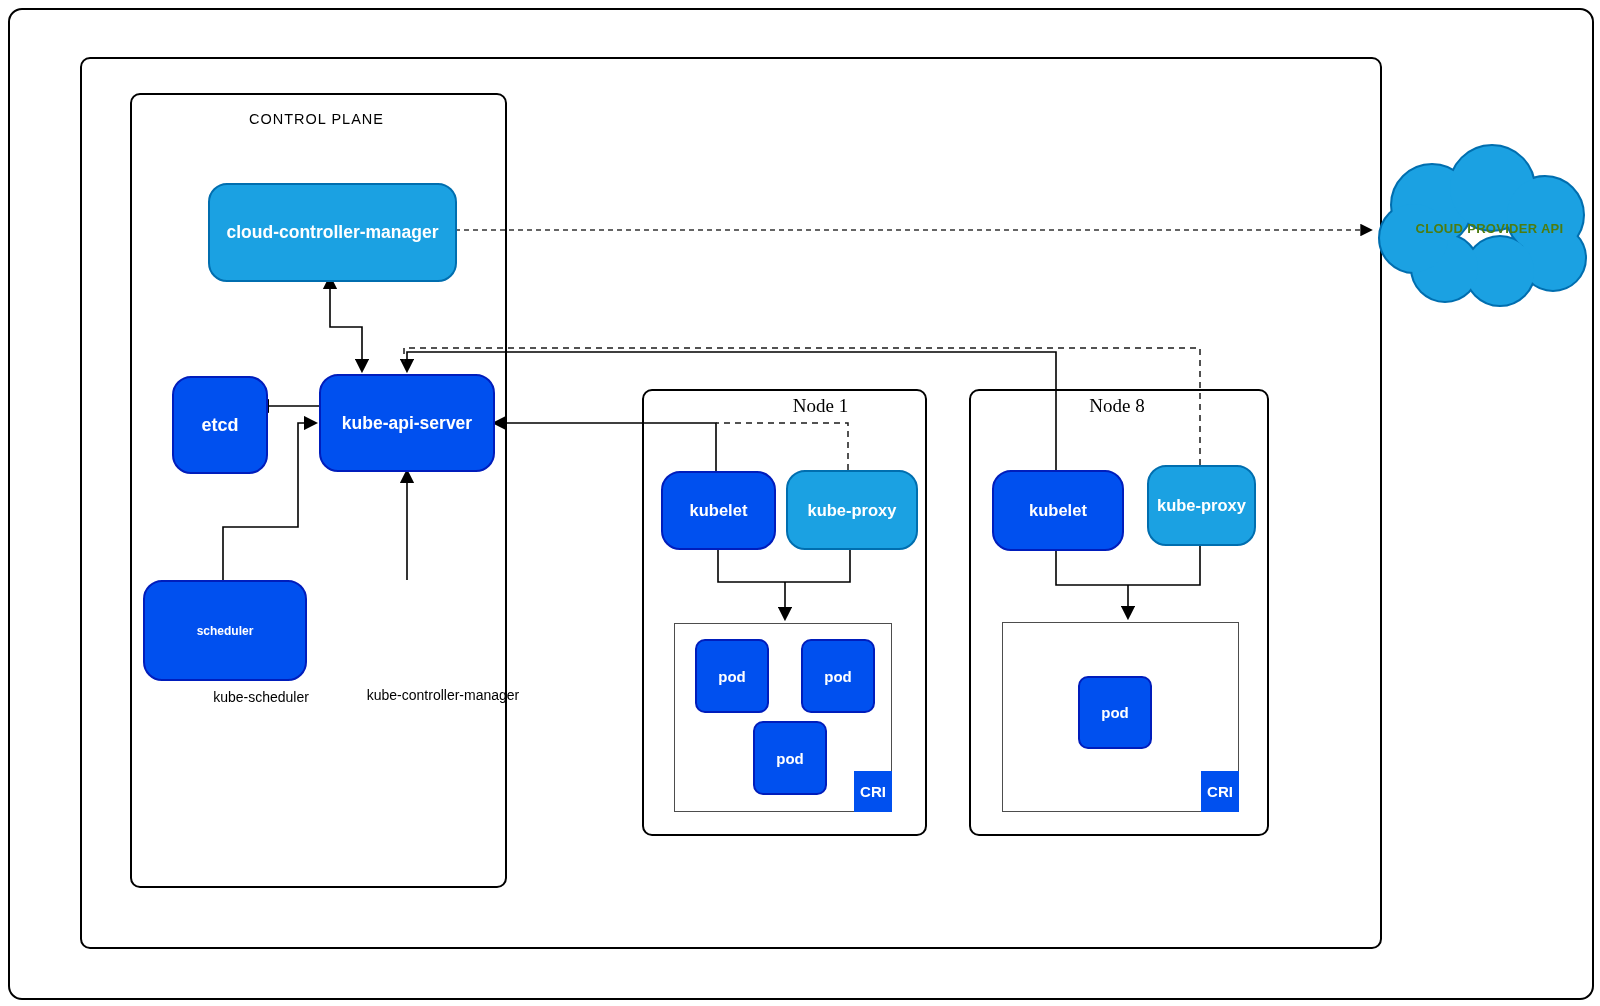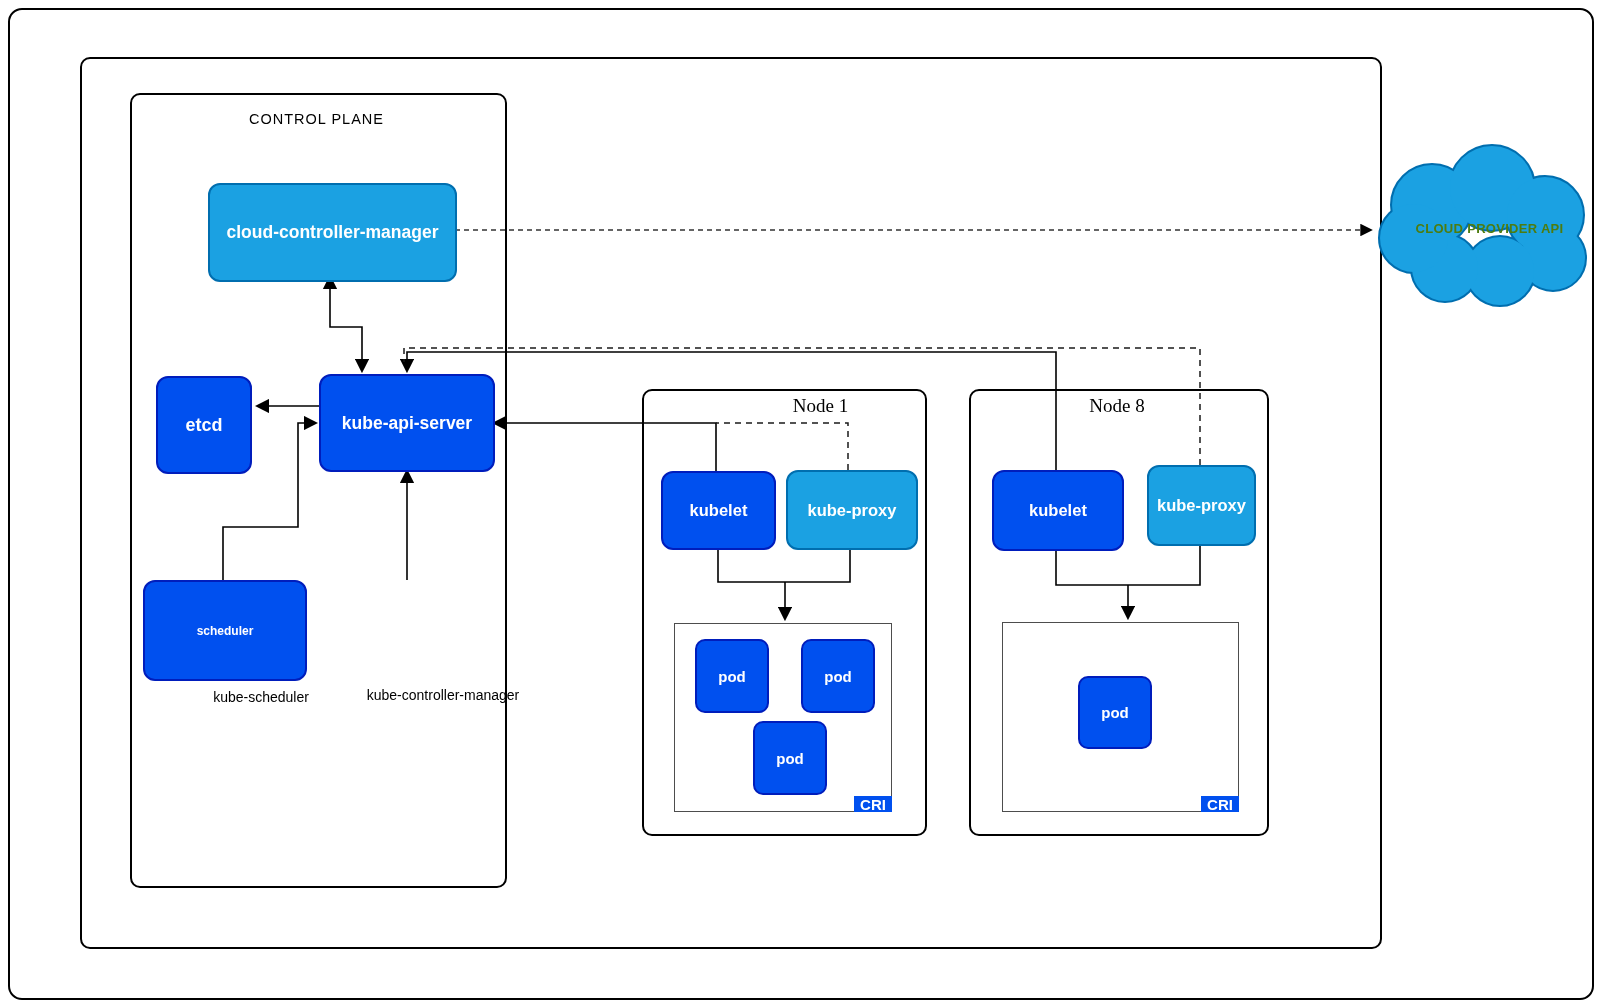--- a/index.html
+++ b/index.html
@@ -16,31 +16,31 @@
   .cp-label{left:140px;top:111px;width:353px;text-align:center;font-size:14.5px;letter-spacing:1px;}
   .node-box{top:389px;height:443px;border:2px solid #000;border-radius:10px;}
   .node1-box{left:642px;width:281px;}
   .node2-box{left:969px;width:296px;}
   .node-title{top:395px;font-size:19px;font-family:"Liberation Serif","DejaVu Serif",serif;text-align:center;}
   .node1-title{left:680px;width:281px;}
   .node2-title{left:969px;width:296px;}
   .cri-box{border:1.5px solid #4d4d4d;background:#fff;}
   .cri1{left:674px;top:623px;width:216px;height:187px;}
   .cri2{left:1002px;top:622px;width:235px;height:188px;}
-  .cri-badge{position:absolute;right:-1px;bottom:-1px;width:38px;height:16px;background:#0050EF;
+  .cri-badge{position:absolute;right:-1px;bottom:-1px;width:38px;height:41px;background:#0050EF;
     color:#fff;font-weight:bold;font-size:15px;display:flex;align-items:center;justify-content:center;}
   
   .wires{left:0;top:0;width:1600px;height:1006px;z-index:3;pointer-events:none;}
   
   .comp{display:flex;align-items:center;justify-content:center;color:#fff;font-weight:bold;
-    border-radius:12px;z-index:4;text-align:center;}
+    border-radius:19px;z-index:4;text-align:center;}
   .blue{background:#0050EF;border:2px solid #001DBC;}
   .lightblue{background:#1BA1E2;border:2px solid #006EAF;}
   .ccm{left:208px;top:183px;width:245px;height:95px;font-size:17.5px;}
-  .etcd{left:156px;top:376px;width:92px;height:94px;font-size:18px;}
+  .etcd{left:172px;top:376px;width:92px;height:94px;font-size:18px;}
   .api{left:319px;top:374px;width:172px;height:94px;font-size:17.5px;}
   .sched{left:143px;top:580px;width:160px;height:97px;font-size:12px;}
   .cm{left:320px;top:580px;width:170px;height:97px;font-size:17.5px;}
   .kubelet1{left:661px;top:471px;width:111px;height:75px;font-size:16.5px;}
   .kproxy1{left:786px;top:470px;width:128px;height:76px;font-size:16.5px;}
   .kubelet2{left:992px;top:470px;width:128px;height:77px;font-size:16.5px;}
   .kproxy2{left:1147px;top:465px;width:105px;height:77px;font-size:16.5px;}
   .pod{border-radius:10px;font-size:15px;}
   .pod1a{left:695px;top:639px;width:70px;height:70px;}
   .pod1b{left:801px;top:639px;width:70px;height:70px;}

